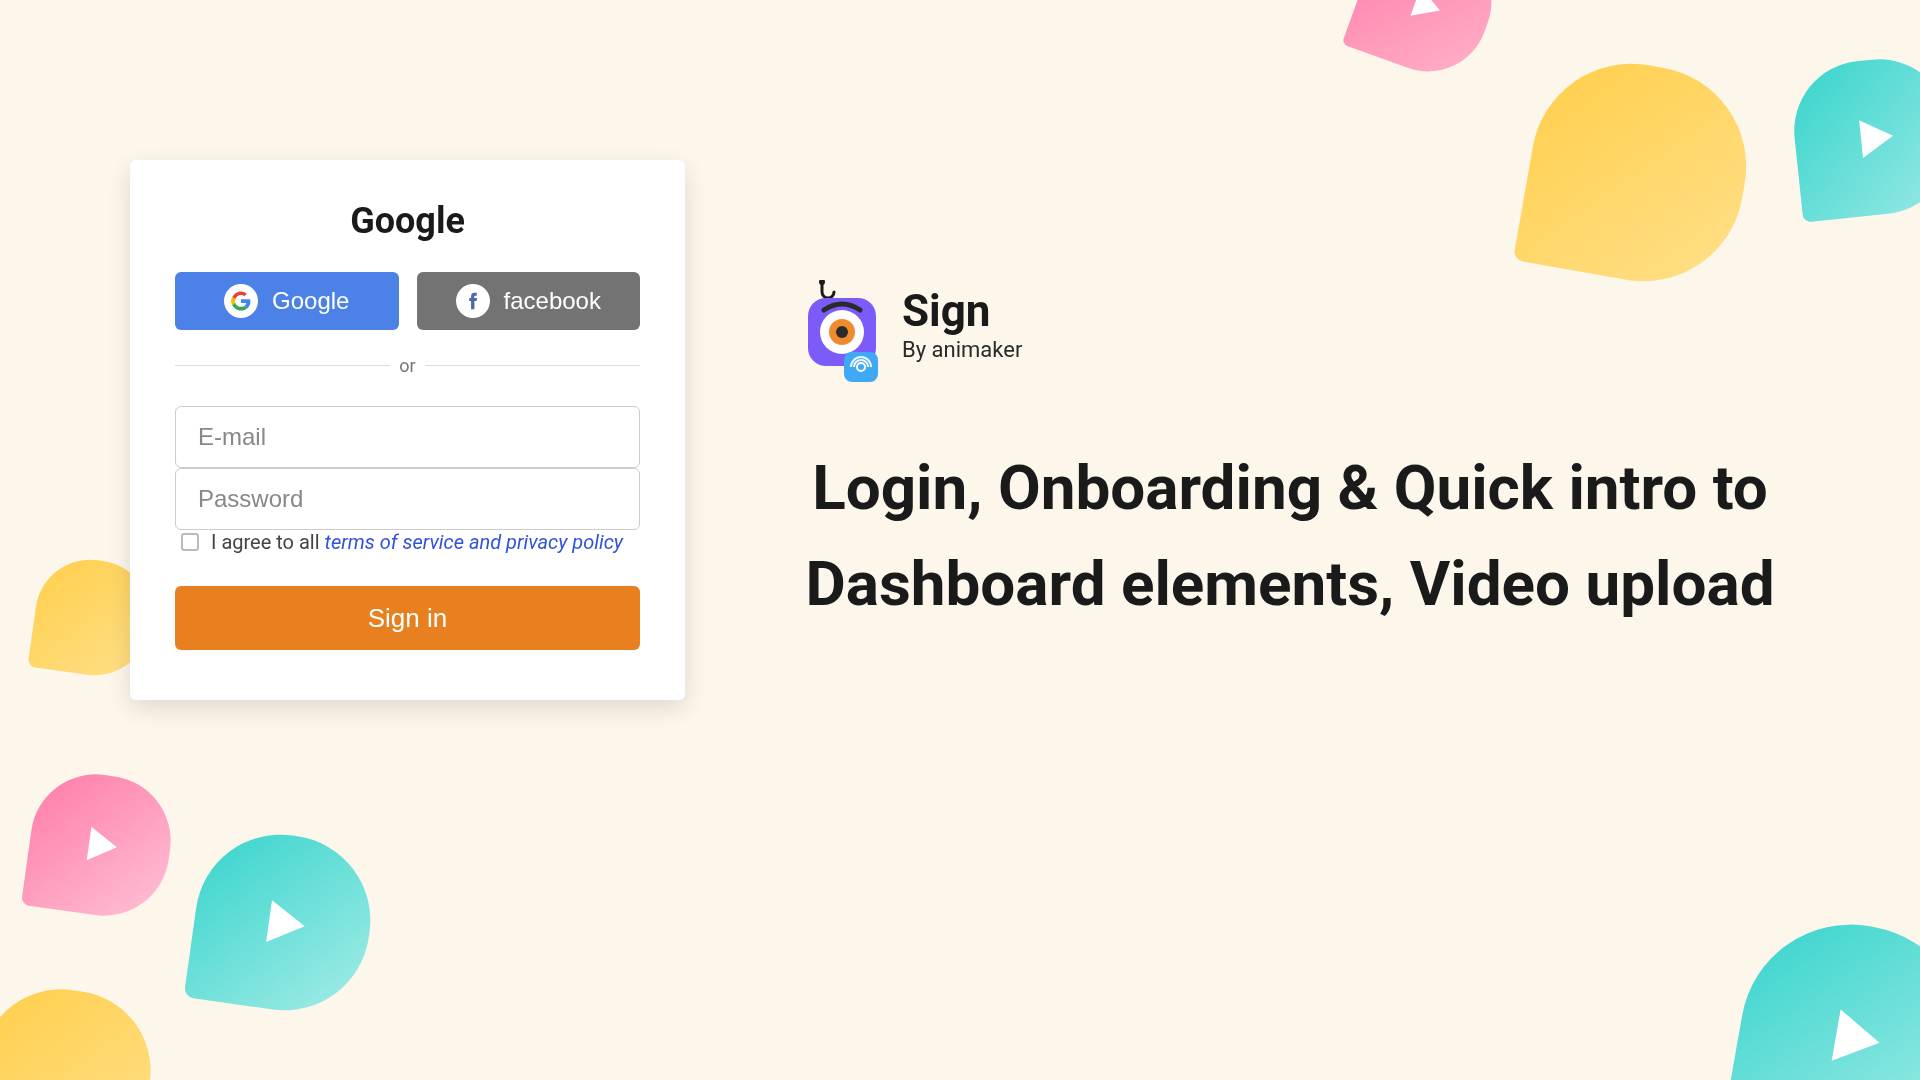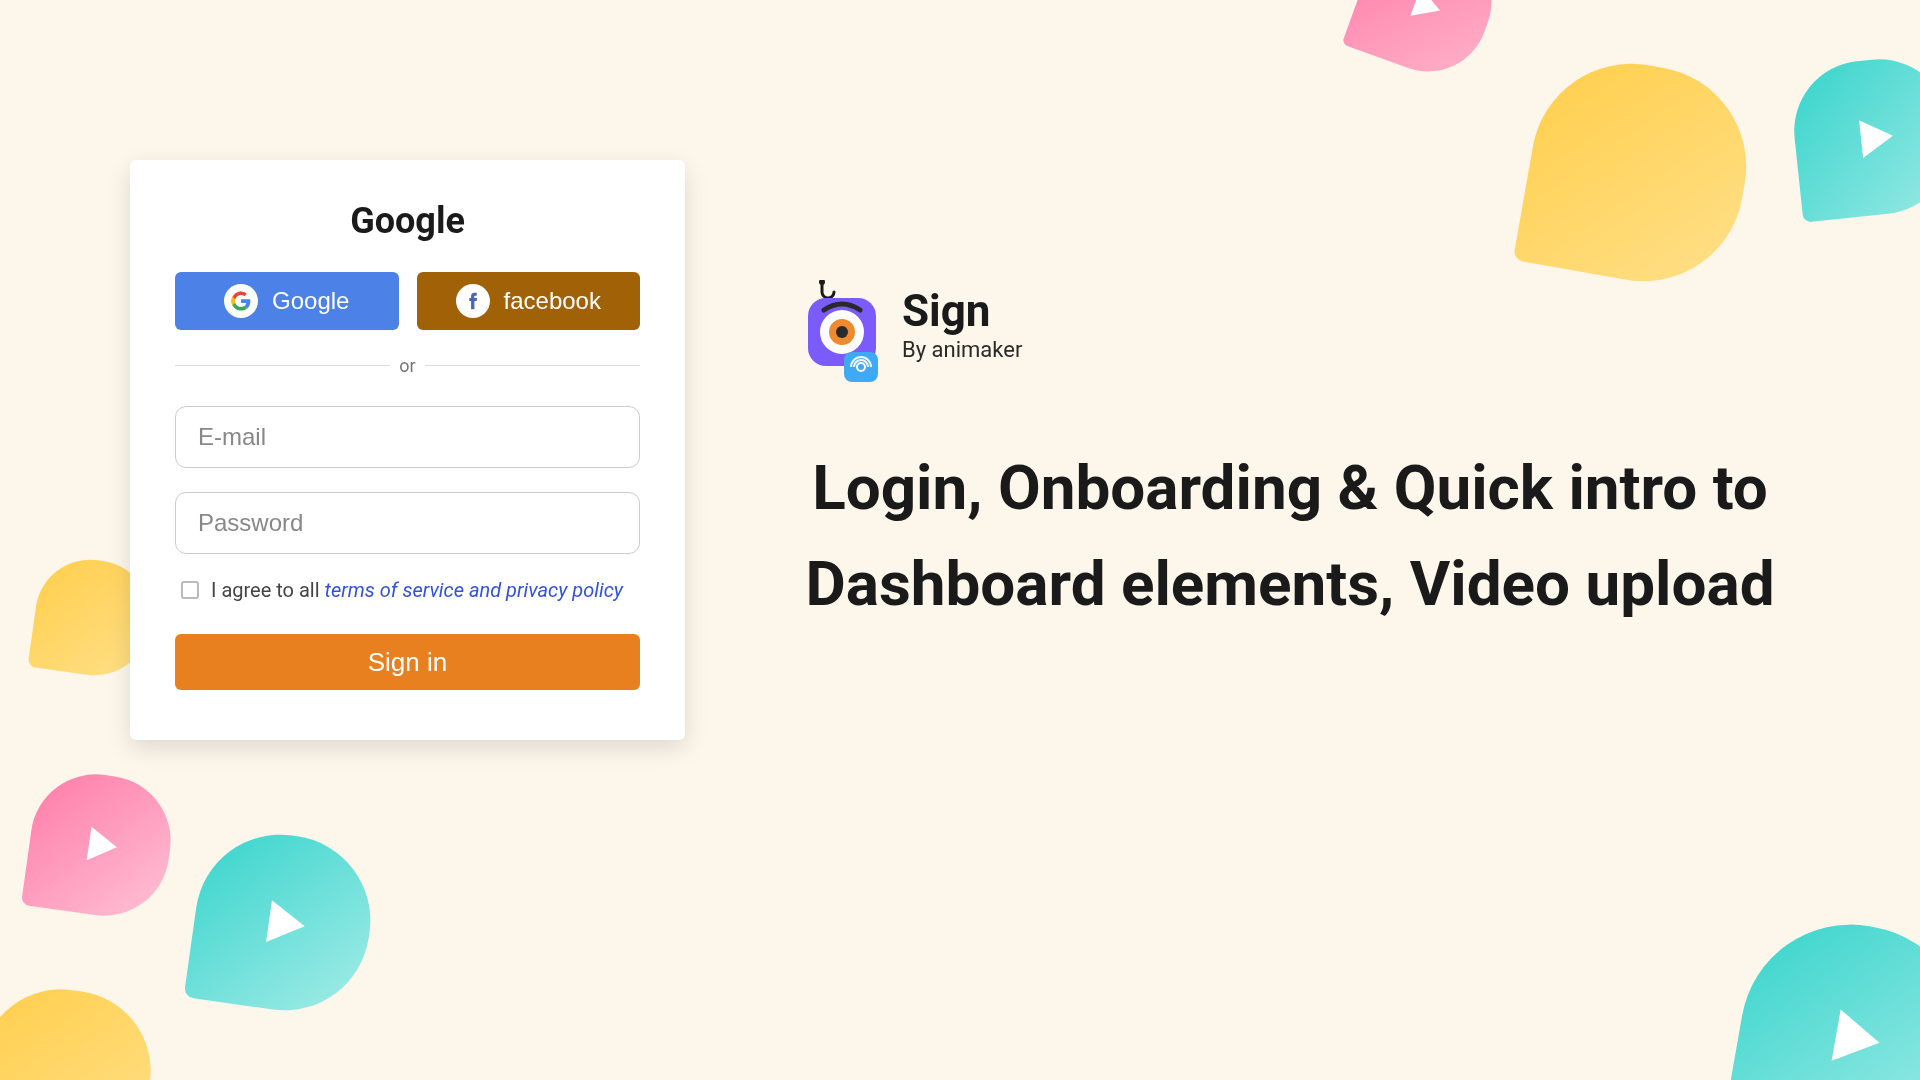--- a/index.html
+++ b/index.html
@@ -49,21 +49,21 @@
     border-radius: 6px;
     color: #fff;
     font-size: 24px;
     display: flex;
     align-items: center;
     justify-content: center;
     gap: 14px;
     cursor: pointer;
   }
   .google-btn { background: #4C81E8; }
-  .facebook-btn { background: #a16207; }
+  .facebook-btn { background: #737373; }
   .social-icon-circle {
     width: 34px; height: 34px;
     background: #fff;
     border-radius: 50%;
     display: flex; align-items: center; justify-content: center;
   }
 
   .divider {
     display: flex;
     align-items: center;
@@ -71,25 +71,24 @@
     margin-bottom: 30px;
     color: #777;
     font-size: 18px;
   }
   .divider-line { flex: 1; height: 1px; background: #ddd; }
 
   .text-input {
     width: 100%;
     height: 62px;
     border: 1px solid #ccc;
-    border-radius: 11px;
+    border-radius: 6px;
     padding: 0 22px;
     font-size: 24px;
     color: #333;
-    margin-bottom: 24px;
   }
   .text-input::placeholder { color: #888; }
 
   .agree-row {
     display: flex;
     align-items: center;
     gap: 12px;
     font-size: 20px;
     color: #444;
     margin-bottom: 32px;
@@ -99,21 +98,21 @@
     width: 18px; height: 18px;
     border: 2px solid #bbb;
     border-radius: 3px;
     flex-shrink: 0;
     cursor: pointer;
   }
   .agree-link { color: #3152D9; cursor: pointer; font-style: italic; }
 
   .signin-btn {
     width: 100%;
-    height: 56px;
+    height: 64px;
     background: #E8801F;
     border: none;
     border-radius: 6px;
     color: #fff;
     font-size: 26px;
     cursor: pointer;
   }
 
   
   .brand-block {

